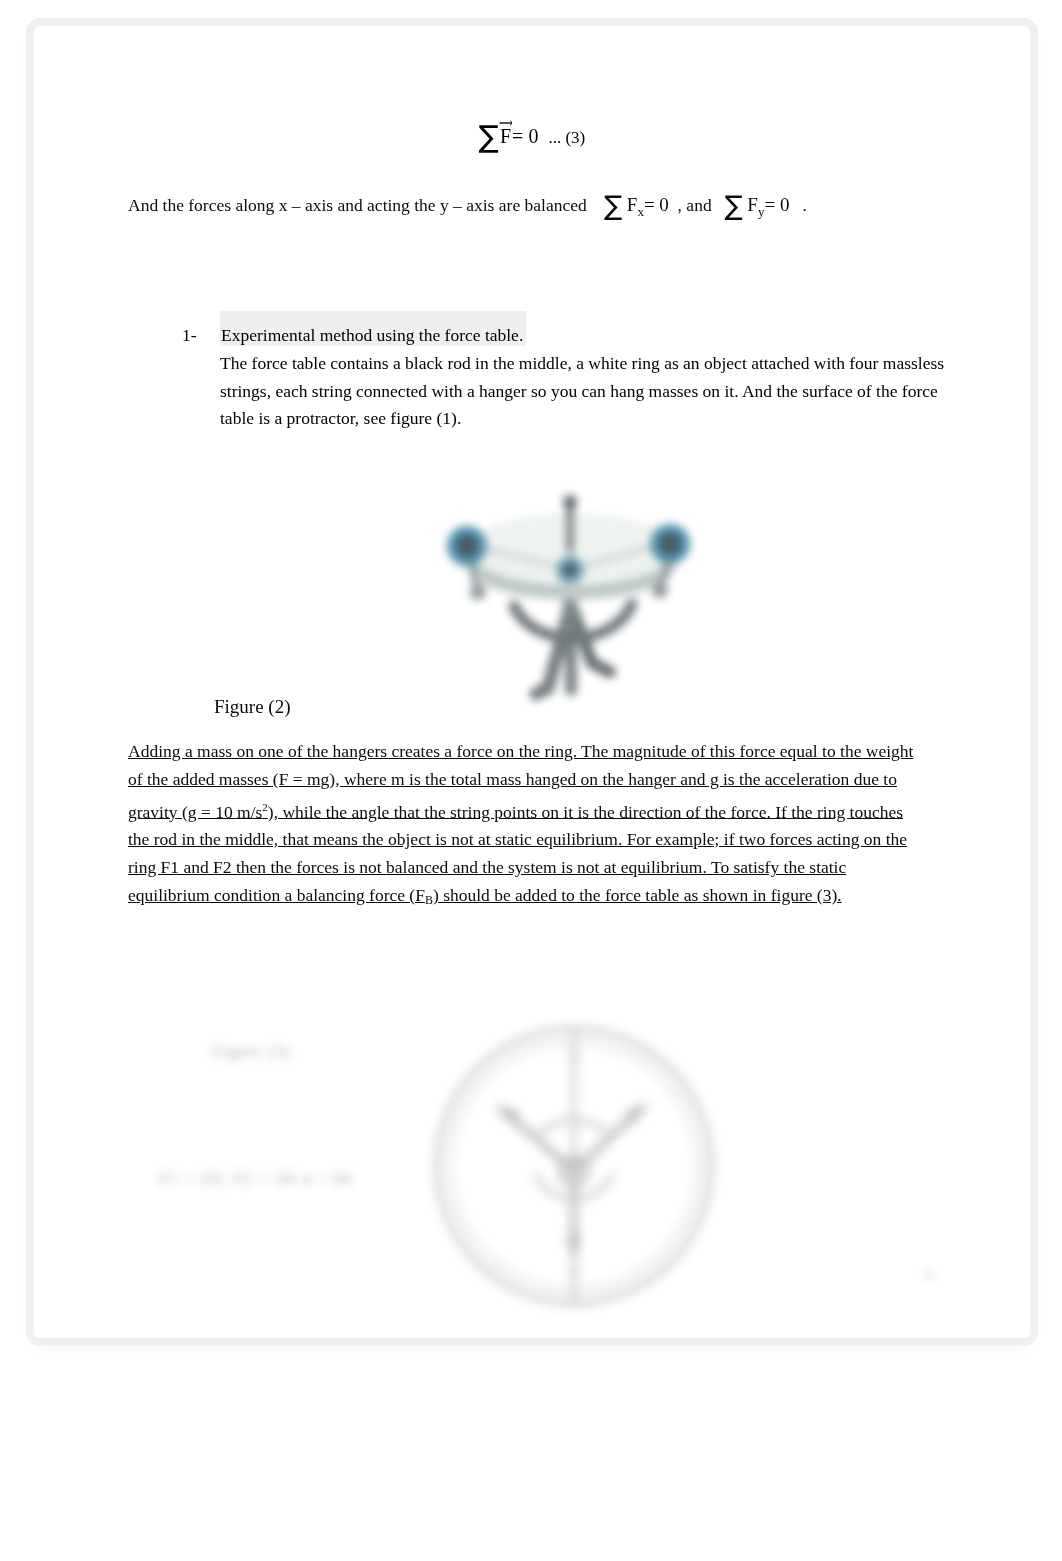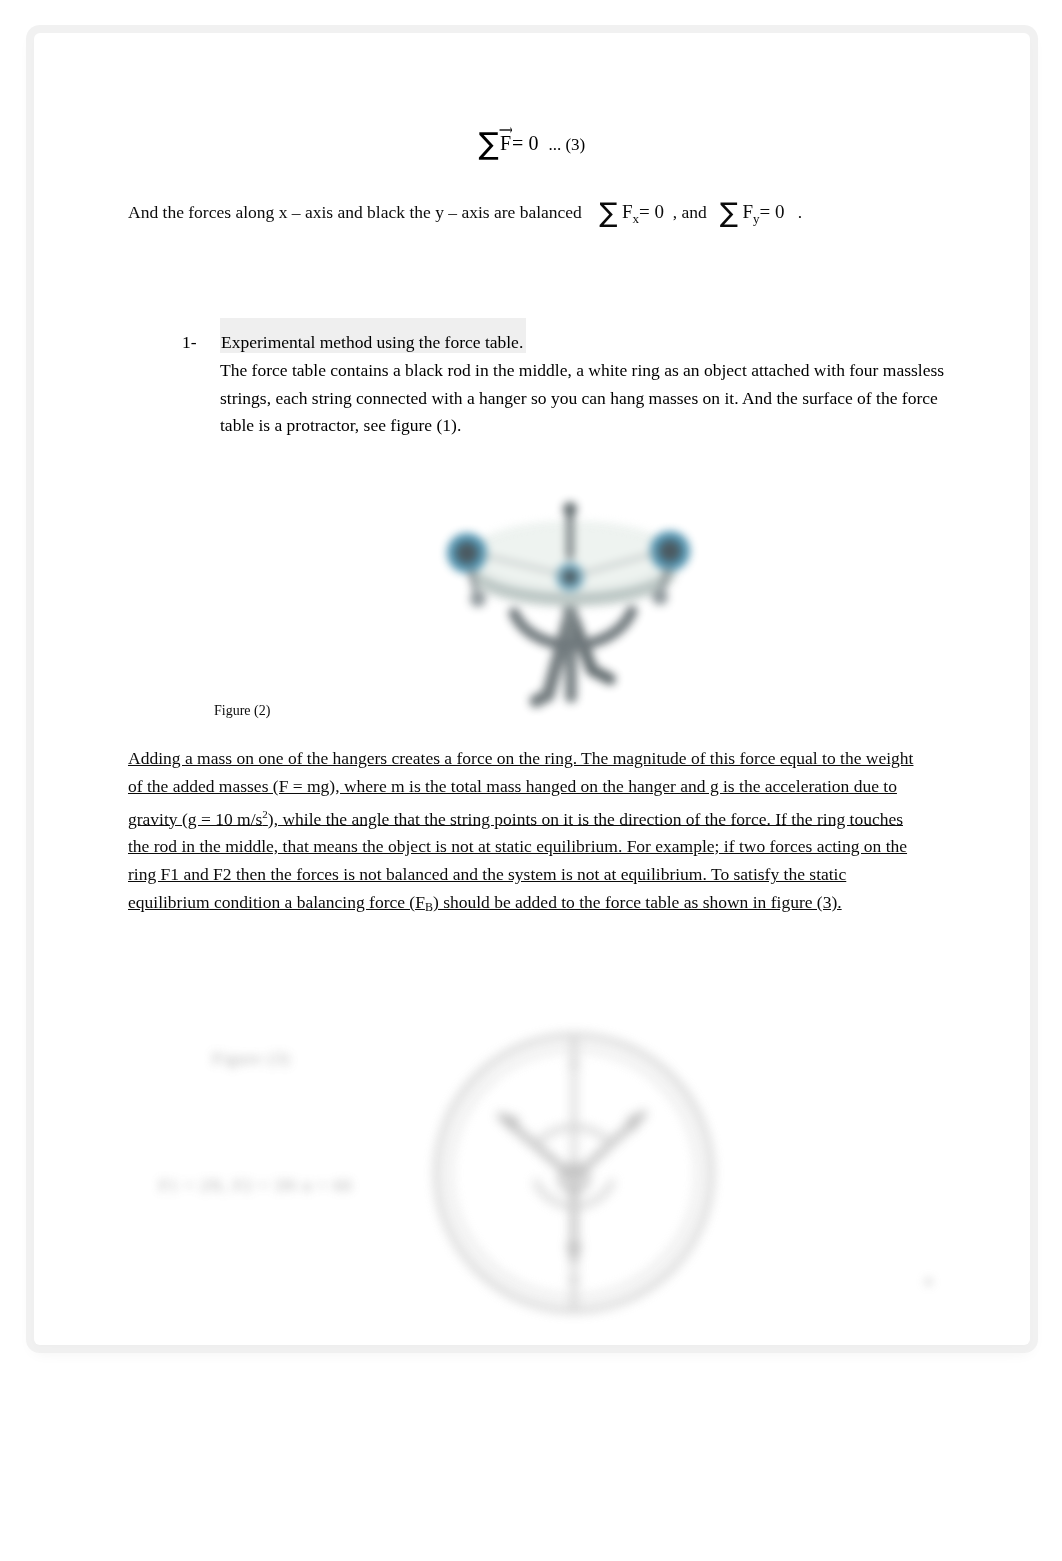--- a/index.html
+++ b/index.html
@@ -21,21 +21,20 @@
     left: 34px;
     top: 26px;
     width: 996px;
     height: 1312px;
     background: #ffffff;
     border-radius: 6px;
     box-shadow:
       0 0 0 8px rgba(238,238,238,0.85),
       0 6px 16px rgba(0,0,0,0.07),
       0 1px 3px rgba(0,0,0,0.05);
-    margin-top: 7px;
   }
   #page-inner {
     position: absolute;
     left: 0; top: 0;
     width: 996px;
     height: 1312px;
     padding: 0;
   }
 
   
@@ -145,21 +144,21 @@
     top: 432px;
     width: 280px;
     height: 248px;
     filter: blur(4.2px);
     opacity: 0.96;
   }
   #fig2-caption {
     position: absolute;
     left: 180px;
     top: 670px;
-    font-size: 14px;
+    font-size: 19px;
     color: #0b0b0b;
   }
 
   #para-adding {
     position: absolute;
     left: 94px;
     top: 712px;
     width: 800px;
     text-decoration: underline;
   }
@@ -196,21 +195,21 @@
   <div id="page-inner">
 
     <div id="eq-main">
       <span class="sigma">∑</span><span class="vec"><svg class="arrowbar" viewBox="0 0 24 8" preserveAspectRatio="none">
             <line x1="1" y1="5" x2="21" y2="5" stroke="#0b0b0b" stroke-width="1.4"></line>
             <polygon points="21,1.8 24,5 21,8.2" fill="#0b0b0b"></polygon>
           </svg><span class="eqtxt">F</span></span><span class="eqtxt">= 0</span><span class="note3">... (3)</span>
     </div>
 
     <div id="para-balanced" class="body-text">
-      <span>And the forces along x – axis and black the y – axis are balanced</span>
+      <span>And the forces along x – axis and acting the y – axis are balanced</span>
       &nbsp;&nbsp;
       <span><span class="sigma-sm">∑</span>&nbsp;<span class="eqtxt-sm">F</span><span class="sub">x</span><span class="eqtxt-sm">= 0</span></span>
       &nbsp;<span>, and</span>&nbsp;&nbsp;
       <span><span class="sigma-sm">∑</span>&nbsp;<span class="eqtxt-sm">F</span><span class="sub">y</span><span class="eqtxt-sm">= 0</span></span>
       &nbsp;&nbsp;<span>.</span>
     </div>
 
 
     <div id="list-block">
       <div class="li-row">

